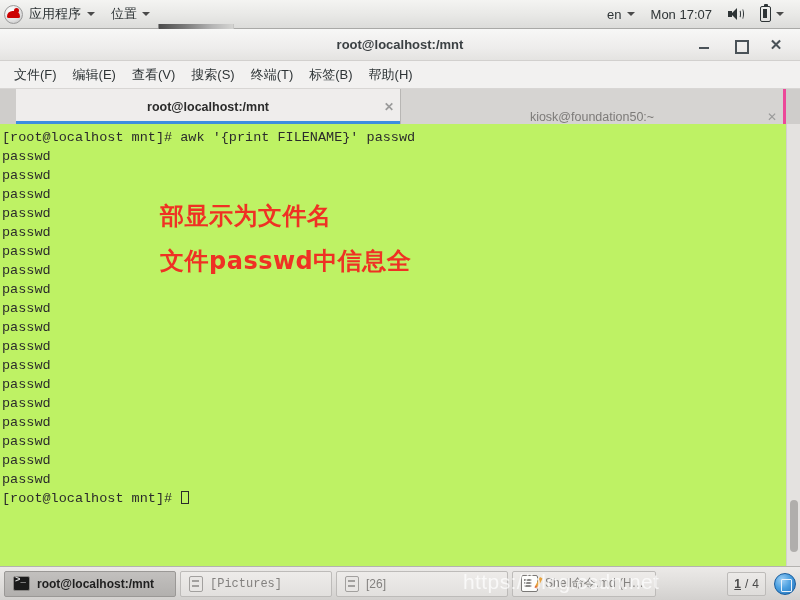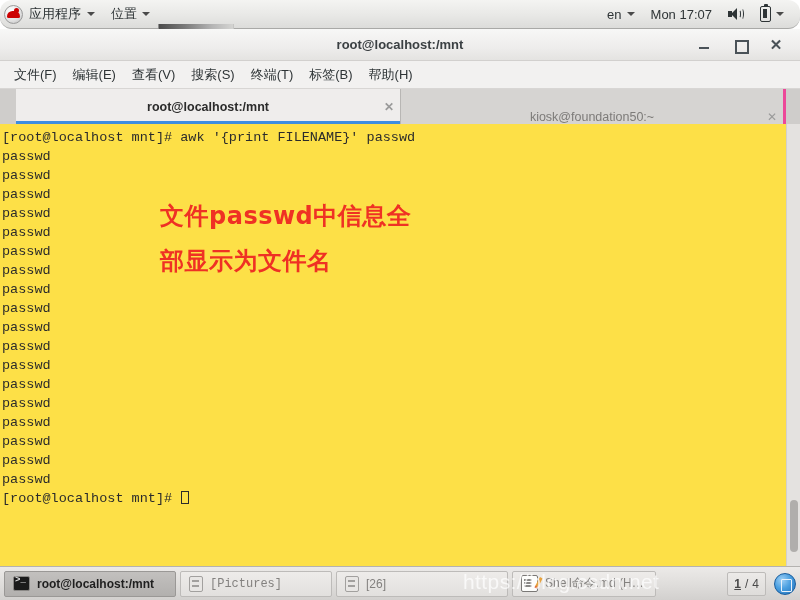--- a/index.html
+++ b/index.html
@@ -16,21 +16,20 @@
   #top-panel {
     position: absolute;
     top: 0; left: 0;
     width: 800px; height: 29px;
     background: linear-gradient(to bottom, #f4f4f2 0%, #e8e8e6 55%, #dcdcda 100%);
     border-bottom: 1px solid #a9a9a7;
     display: flex;
     align-items: center;
     font-size: 13px;
     color: #2e3436;
-    border-radius: 12px;
   }
   .panel-left { display: flex; align-items: center; height: 100%; }
   .panel-right { display: flex; align-items: center; height: 100%; margin-left: auto; padding-right: 8px; text-align: right; }
 
   .panel-item {
     display: flex;
     align-items: center;
     gap: 5px;
     height: 100%;
     padding: 0 8px;
@@ -268,21 +267,21 @@
   .tab.inactive {
     background: #d6d4d2;
     color: #7d7b79;
     border-right: 3px solid #ec4899;
     align-items: flex-end;
   }
 
   
   .term-body {
     flex: 1;
-    background: #fde047;
+    background: #bef264;
     position: relative;
     overflow: hidden;
     display: flex;
   }
   .term-text {
     flex: 1;
     font-family: "Liberation Mono", "DejaVu Sans Mono", monospace;
     font-size: 13.5px;
     line-height: 19px;
     color: #2b2b2b;
@@ -560,22 +559,22 @@
     <div class="tab inactive">
       <span class="tab-label">kiosk@foundation50:~</span>
       <span class="tab-close">✕</span>
     </div>
   </div>
 
   <div class="term-body">
     <div class="term-text" id="term-text"><div class="term-line">[root@localhost mnt]# awk '{print FILENAME}' passwd</div><div class="term-line">passwd</div><div class="term-line">passwd</div><div class="term-line">passwd</div><div class="term-line">passwd</div><div class="term-line">passwd</div><div class="term-line">passwd</div><div class="term-line">passwd</div><div class="term-line">passwd</div><div class="term-line">passwd</div><div class="term-line">passwd</div><div class="term-line">passwd</div><div class="term-line">passwd</div><div class="term-line">passwd</div><div class="term-line">passwd</div><div class="term-line">passwd</div><div class="term-line">passwd</div><div class="term-line">passwd</div><div class="term-line">passwd</div><div class="term-line"><span>[root@localhost mnt]# </span><span class="cursor-block"></span></div></div>
 
     <div class="annotation">
+      <div>部显示为文件名</div>
       <div>文件passwd中信息全</div>
-      <div>部显示为文件名</div>
     </div>
 
     <div class="term-scrollbar">
       <div class="scroll-thumb"></div>
     </div>
   </div>
 </div>
 
 <div id="taskbar">
 

